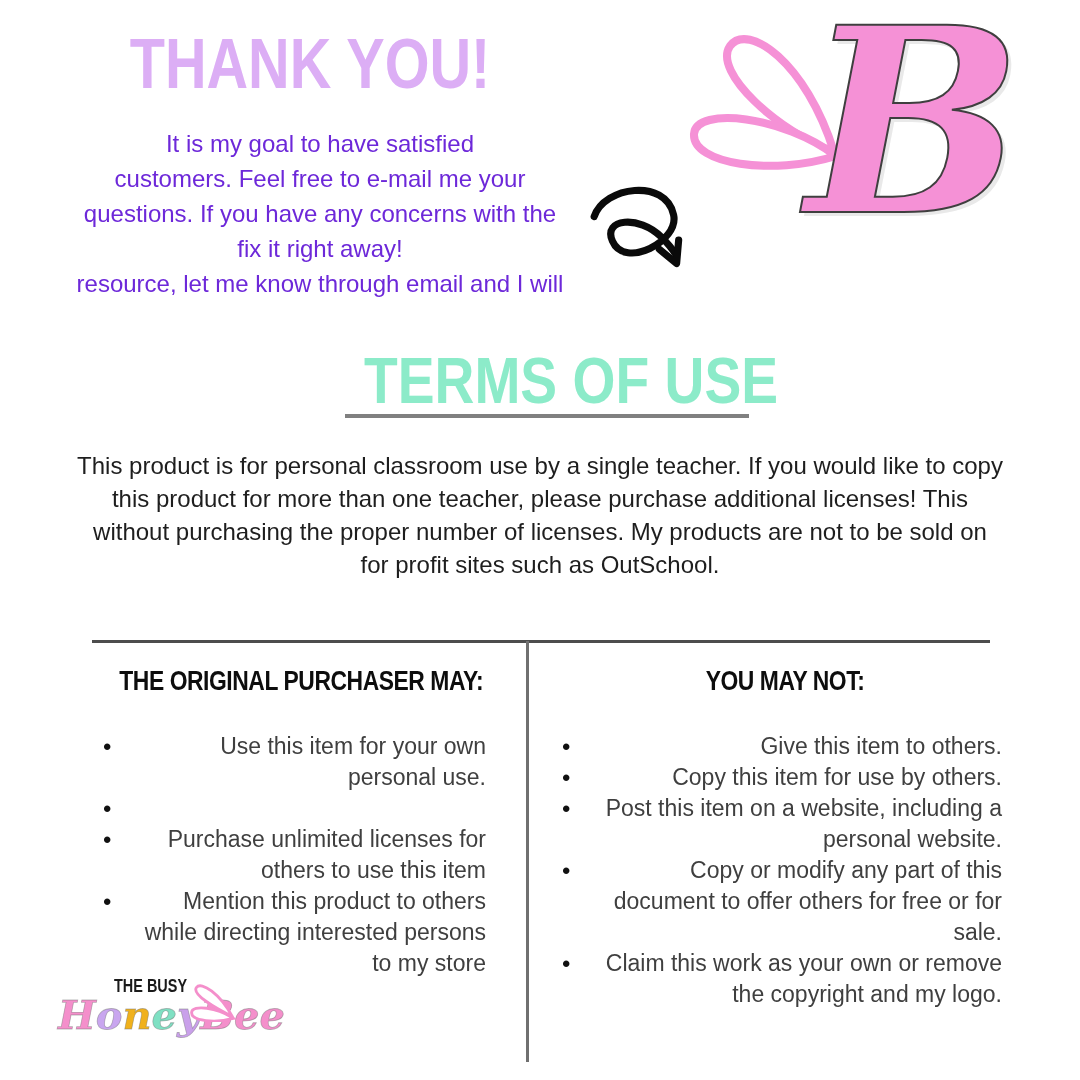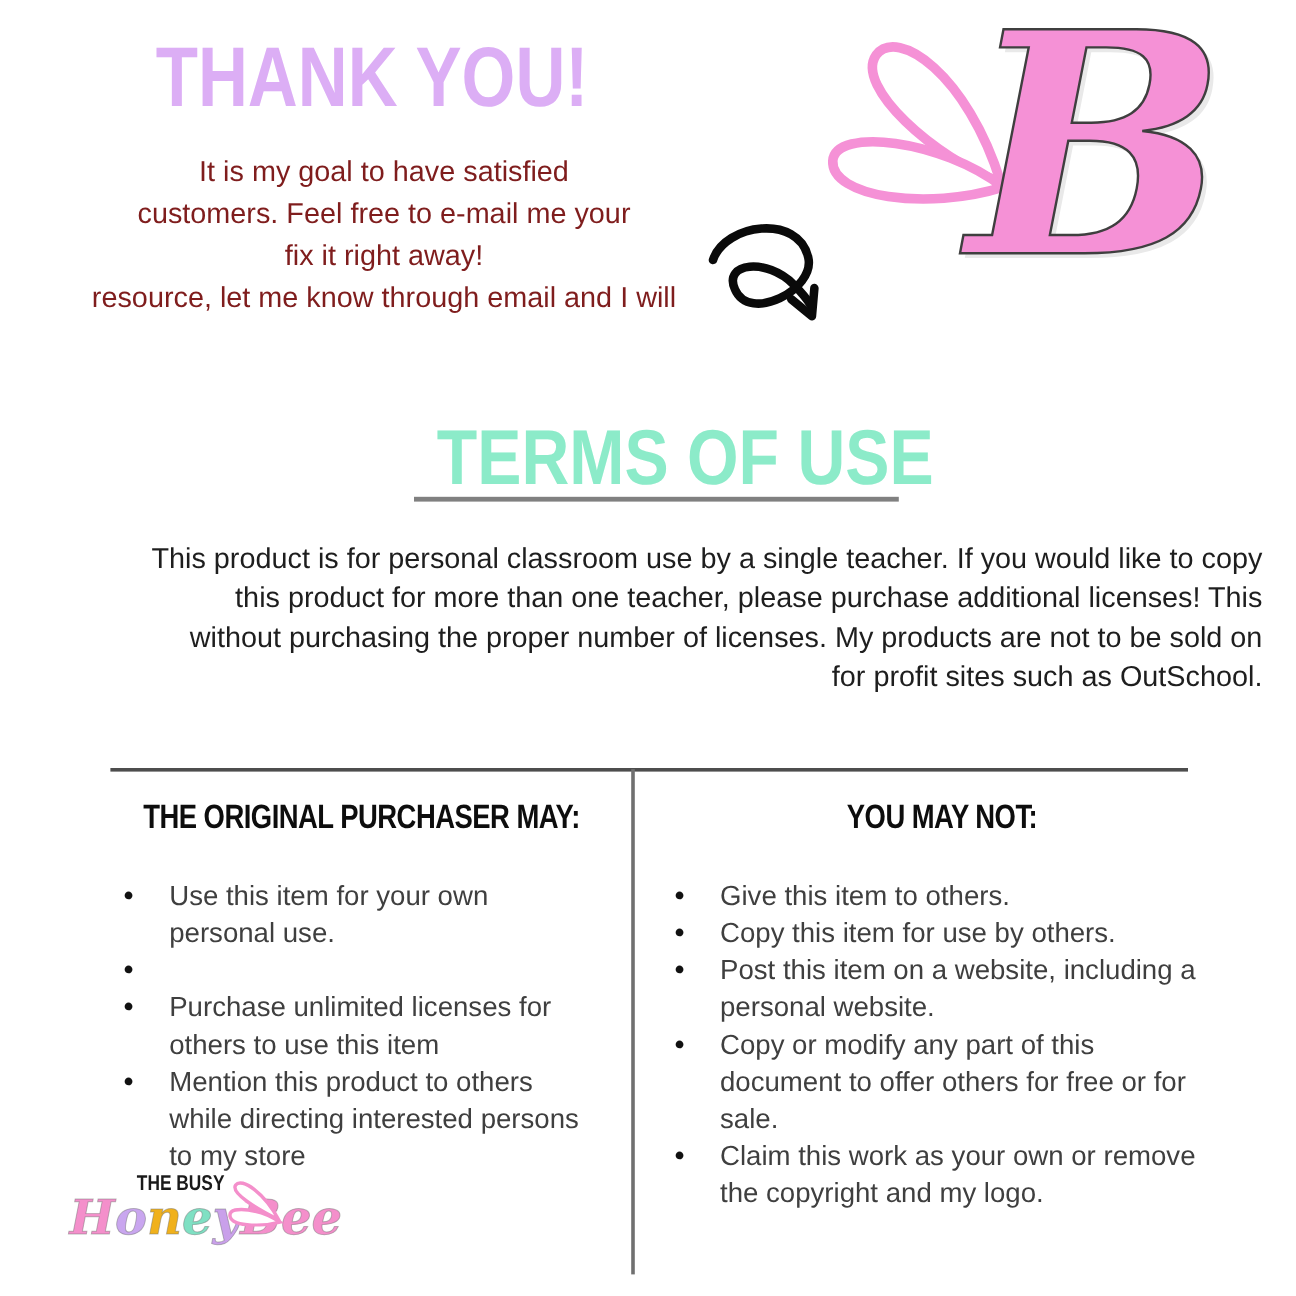--- a/index.html
+++ b/index.html
@@ -8,21 +8,21 @@
     font-family:"Liberation Sans",sans-serif;overflow:hidden;
   }
   
   .thankyou-title{
     position:absolute;left:60px;top:22px;width:500px;text-align:center;
     font-size:64px;font-weight:800;letter-spacing:0px;line-height:76px;
     transform:scale(0.90,1.10);transform-origin:center top;
   }
   .intro{
     position:absolute;left:30px;top:126px;width:580px;text-align:center;
-    font-size:24px;line-height:35px;color:#7f1d1d;font-weight:400;
+    font-size:24px;line-height:35px;color:#6d28d9;font-weight:400;
   }
   
   .arrow-wrap{position:absolute;left:586px;top:178px;width:112px;height:112px;}
   
   .bee-logo{position:absolute;left:688px;top:8px;width:300px;height:292px;}
   .bee-wings{position:absolute;left:-4px;top:16px;width:170px;height:170px;}
   .b-letter{
     position:absolute;left:118px;top:-36px;font-family:"DejaVu Serif","Liberation Serif",serif;
     font-style:italic;font-weight:700;font-size:256px;line-height:300px;
     -webkit-text-stroke:2px #3f3f3f;
@@ -33,39 +33,39 @@
     font-size:27px;font-weight:700;color:#111;letter-spacing:0px;
   }
   
   .terms-title{
     position:absolute;left:311px;top:344px;width:520px;text-align:center;
     font-size:60px;font-weight:800;line-height:70px;
     transform:scale(0.92,1.08);transform-origin:center top;
   }
   .terms-underline{position:absolute;left:345px;top:414px;width:404px;height:4px;background:#808080;}
   .terms-body{
-    position:absolute;left:28px;top:449px;width:1024px;text-align:right;
+    position:absolute;left:28px;top:449px;width:1024px;text-align:center;
     font-size:24px;line-height:33px;color:#1e1e1e;
   }
   
   .divider-h{position:absolute;left:92px;top:640px;width:898px;height:3px;background:#4d4d4d;}
   .divider-v{position:absolute;left:526px;top:641px;width:3px;height:421px;background:#707070;}
   
   .col{position:absolute;top:664px;}
   .col-left{left:95px;width:405px;}
   .col-right{left:554px;width:462px;}
   .col-header{
     text-align:center;font-size:26px;font-weight:800;color:#0d0d0d;
     letter-spacing:-0.5px;transform:scale(0.88,1.08);transform-origin:center top;
     white-space:nowrap;
   }
   .col-list{margin-top:36px;}
   .li{display:flex;align-items:flex-start;margin-bottom:0px;}
   .li-bullet{flex:0 0 38px;text-align:left;padding-left:8px;font-size:24px;line-height:31px;color:#111;}
-  .li-text{flex:1;text-align:left;font-size:23px;line-height:31px;color:#3f3f3f;padding-right:14px;}
+  .li-text{flex:1;text-align:right;font-size:23px;line-height:31px;color:#3f3f3f;padding-right:14px;}
   
   .brand{position:absolute;left:26px;top:976px;width:230px;height:90px;margin-left:32px;}
   .brand-top{
     margin-left:56px;font-size:17px;font-weight:800;color:#1a1a1a;
     letter-spacing:0px;transform:scale(0.85,1.05);transform-origin:left top;width:130px;
   }
   .brand-script{
     position:relative;margin-top:-4px;font-family:"DejaVu Serif","Liberation Serif",serif;
     font-style:italic;font-weight:700;font-size:40px;line-height:46px;white-space:nowrap;
     -webkit-text-stroke:0.8px rgba(110,110,110,0.45);
@@ -77,20 +77,21 @@
 </head>
 <body>
 
 <div id="canvas">
 
   <div class="thankyou-title" style="color:#DCAEF5;">THANK YOU!</div>
 
   <div class="intro">
     <div>It is my goal to have satisfied</div>
     <div>customers. Feel free to e-mail me your</div>
+    <div>questions. If you have any concerns with the</div>
     <div>fix it right away!</div>
     <div>resource, let me know through email and I will</div>
   </div>
 
   <div class="arrow-wrap">
     <svg viewBox="0 0 110 110" width="112" height="112">
       <path d="M 8,38 C 18,8 78,0 86,36 C 92,62 38,90 26,62 C 16,40 52,36 74,58 C 80,64 85,70 88,75" fill="none" stroke="#0a0a0a" stroke-width="7" stroke-linecap="round"></path>
       <path d="M 72,70 L 89,84 L 91,61" fill="none" stroke="#0a0a0a" stroke-width="7" stroke-linecap="round" stroke-linejoin="round"></path>
     </svg>
   </div>

